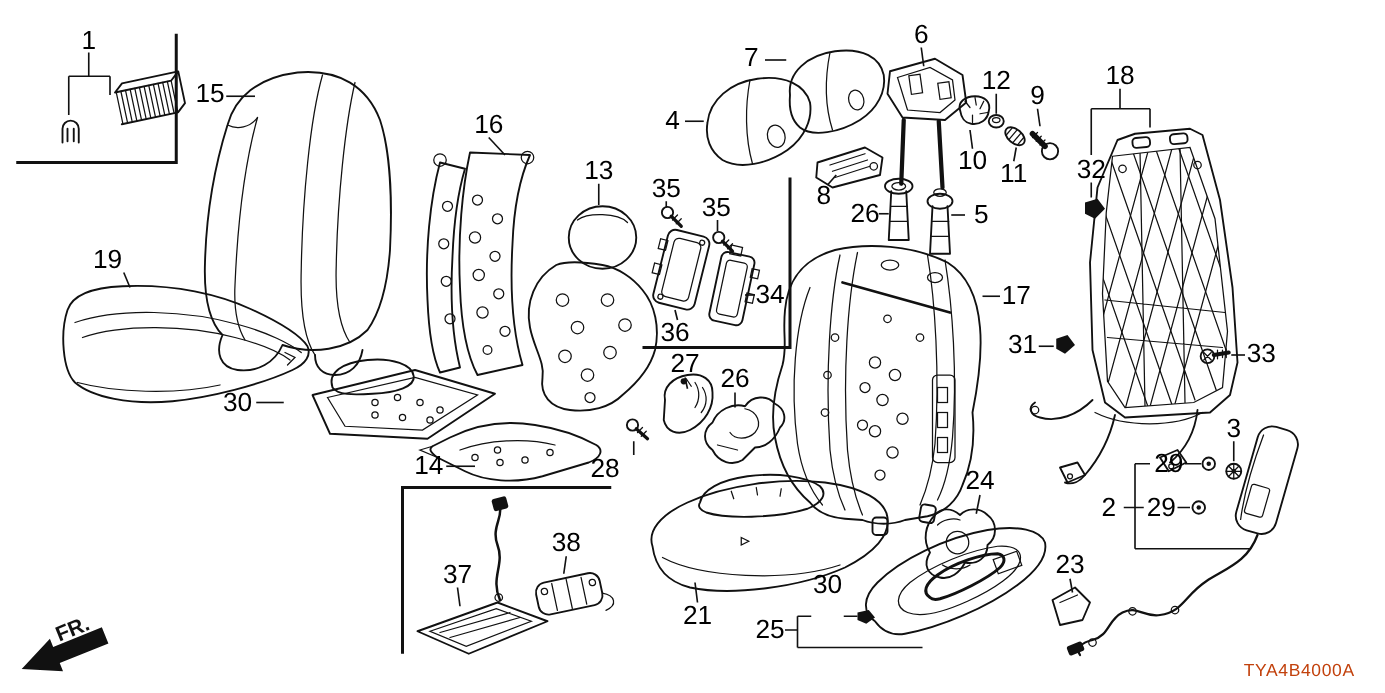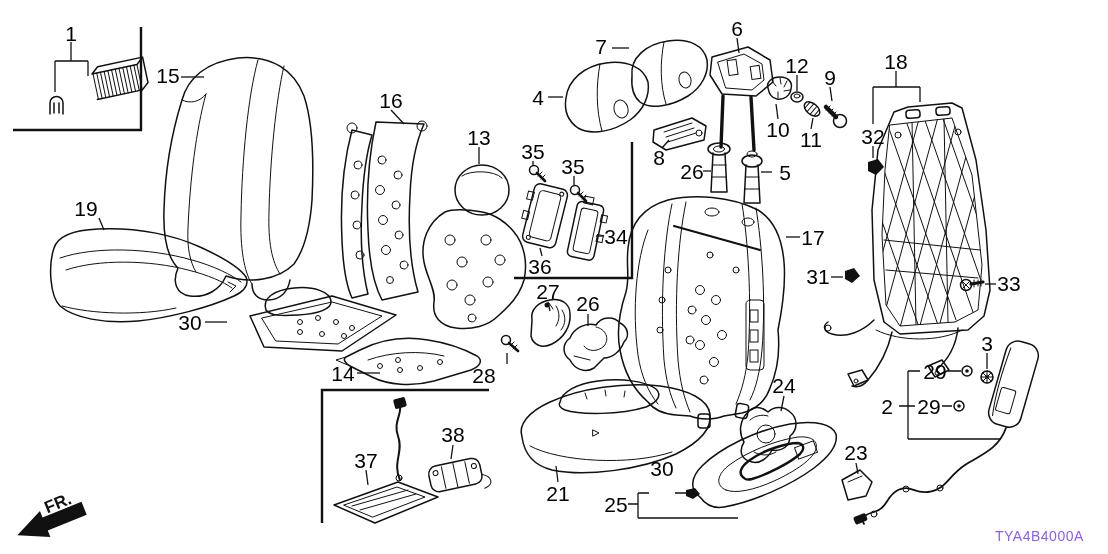--- a/index.html
+++ b/index.html
@@ -8,21 +8,21 @@
   #diagram-svg{position:absolute;left:0;top:0;}
   #diagram-svg *{vector-effect:none;}
   .ln{stroke:#111;fill:none;stroke-width:1.5;stroke-linecap:round;stroke-linejoin:round;}
   .ln2{stroke:#111;fill:none;stroke-width:2.4;stroke-linecap:butt;stroke-linejoin:miter;}
   .thin{stroke:#111;fill:none;stroke-width:1;stroke-linecap:round;}
   .fillb{fill:#111;stroke:none;}
   .callout{stroke:#111;fill:none;stroke-width:1.3;}
   #labels-layer{position:absolute;left:0;top:0;width:100%;height:100%;pointer-events:none;}
   .part-label{position:absolute;transform:translate(-50%,-50%);font-size:21px;color:#000;
               line-height:1;white-space:nowrap;}
-  #diagram-code{position:absolute;left:995px;top:528px;font-size:14px;color:#8b5cf6;letter-spacing:.5px;}
+  #diagram-code{position:absolute;left:995px;top:528px;font-size:14px;color:#c2410c;letter-spacing:.5px;}
   .fr-text{font-size:17px;font-weight:bold;fill:#111;font-family:"Liberation Sans",sans-serif;}
 </style>
 </head>
 <body>
 
 <div id="stage">
 
 <svg id="diagram-svg" width="1108" height="554" viewBox="0 0 1108 554">
 
   <path class="ln2" d="M 141,27 V 130 H 13"></path>

